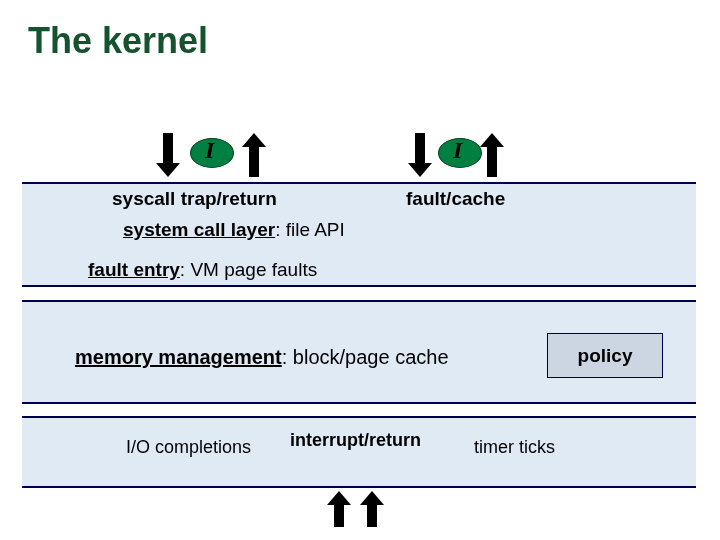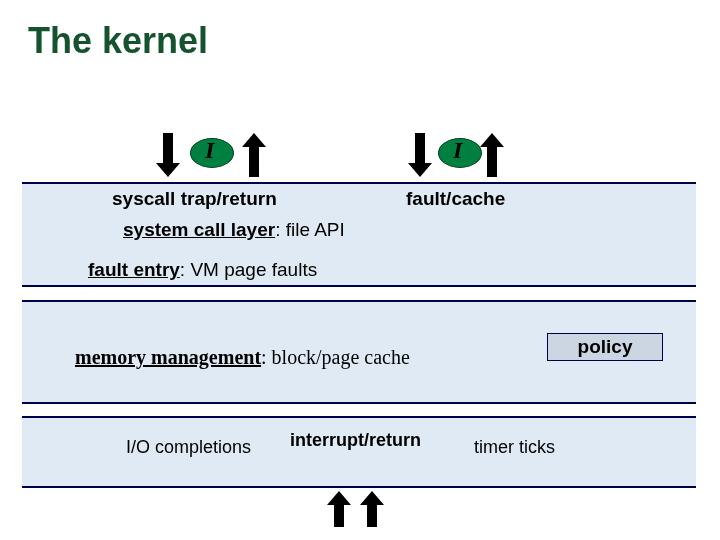--- a/index.html
+++ b/index.html
@@ -39,28 +39,28 @@
     font-size: 19px;
   }
   .bold { font-weight: bold; }
 
   .syscall-label { top: 188px; left: 112px; }
   .fault-label { top: 188px; left: 406px; }
 
   .syscalllayer-line1 { top: 219px; left: 75px; margin-left: 48px; }
   .syscalllayer-line2 { top: 259px; left: 88px; }
 
-  .memory-label { top: 346px; left: 75px; font-size: 20px; font-family: Liberation Serif, serif; }
+  .memory-label { top: 346px; left: 75px; font-size: 20px; }
 
   .policy-box {
     position: absolute;
     top: 333px;
     left: 547px;
     width: 116px;
-    height: 28px;
+    height: 45px;
     background: #ccd6e2;
     border: 1px solid #00004d;
     display: flex;
     align-items: center;
     justify-content: center;
     font-size: 19px;
     font-weight: bold;
     color: #000;
   }
 

